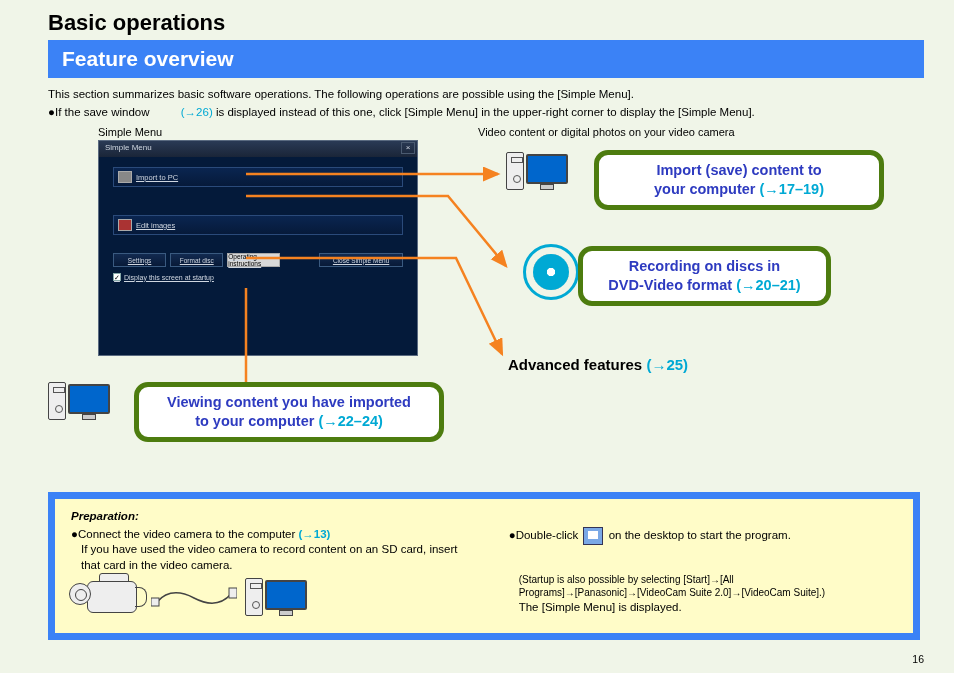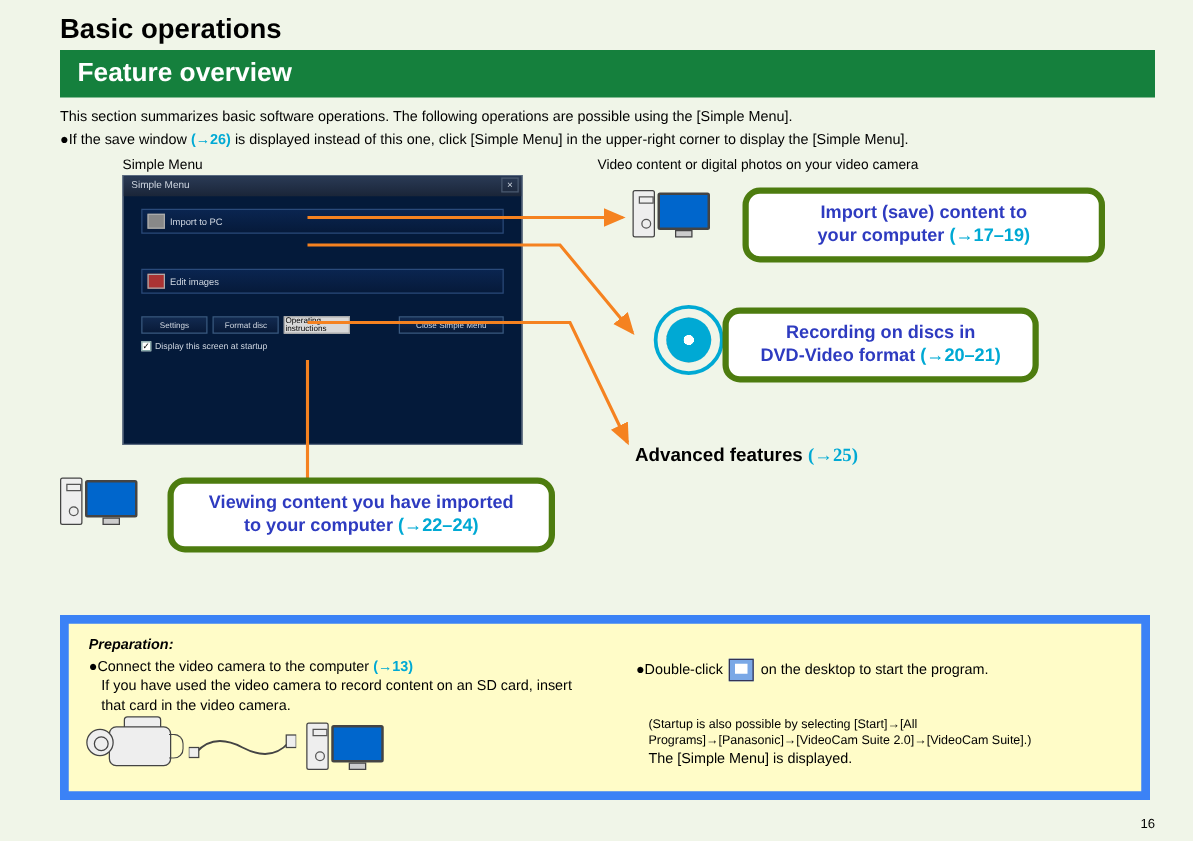--- a/index.html
+++ b/index.html
@@ -8,50 +8,50 @@
     height: 673px;
     background: #f0f5e8;
     font-family: Arial, Helvetica, sans-serif;
     color: #000;
     position: relative;
     padding: 10px 30px 0 48px;
     overflow: hidden;
   }
   h1.main-title { font-size: 22px; font-weight: bold; margin-bottom: 4px; }
   .green-bar {
-    background: #15803d;
+    background: #3b82f6;
     color: #fff;
     font-size: 21px;
     font-weight: bold;
     padding: 7px 14px;
     margin-bottom: 8px;
   }
   .intro { font-size: 11.5px; line-height: 1.4; margin-bottom: 2px; }
   .bullet-line { font-size: 11.5px; line-height: 1.4; }
-  .link-ref { color: #00a9d4; font-weight: bold; }
+  .link-ref { color: #00a9d4; font-weight: normal; margin-left: 28px; }
   .page-link { color: #00a9d4; font-weight: bold; }
 
   .mid-area { position: relative; height: 350px; margin-top: 6px; }
 
   
   .sm-label { position: absolute; left: 50px; top: 0; font-size: 11px; }
   .sm-window {
     position: absolute; left: 50px; top: 14px; width: 320px; height: 216px;
     background: #041a3a; border: 1px solid #5a6a80;
     font-family: Arial, sans-serif; color: #cfd6e0;
   }
   .sm-titlebar {
     background: linear-gradient(#2a3a55,#1a2538);
     height: 16px; font-size: 8px; padding: 2px 6px; position: relative;
   }
   .sm-close {
     position: absolute; right: 2px; top: 1px; width: 14px; height: 12px;
     border: 1px solid #4a5a70; text-align: center; font-size: 8px; line-height: 10px;
   }
-  .sm-body { padding: 10px 14px 6px 14px; position: relative; }
+  .sm-body { padding: 10px 14px 6px 14px; position: relative; text-decoration: underline; }
   .sm-item {
     height: 20px; border: 1px solid #2a4a7a; margin-bottom: 4px;
     font-size: 7.5px; display: flex; align-items: center; padding-left: 22px;
     background: linear-gradient(#0a2550,#061a3a); position: relative;
   }
   .sm-item .micon {
     position: absolute; left: 4px; top: 3px; width: 14px; height: 12px;
     background: #888; border: 1px solid #aaa;
   }
   .sm-gap { height: 24px; }
@@ -74,21 +74,21 @@
     position: absolute; border: 5px solid #4d7c0f; border-radius: 14px;
     background: #fff; padding: 6px 14px; text-align: center;
     font-size: 14.5px; font-weight: bold; color: #2e3bc0; line-height:1.3;
   }
   .callout .page-link { color:#00a9d4; }
 
   
   .adv-heading {
     position:absolute; left:460px; top:230px; font-size:15px; font-weight:bold; color:#000;
   }
-  .adv-heading .page-link { color:#00a9d4;font-family:Liberation Serif, serif; }
+  .adv-heading .page-link { color:#00a9d4; }
 
   
   .pc-set { position:absolute; display:flex; align-items:flex-end; gap:2px; }
   .tower {
     width:18px; height:38px; background:#eee; border:1.5px solid #444; border-radius:2px;
     position:relative;
   }
   .tower::before { content:""; position:absolute; left:4px; top:4px; width:10px; height:4px; border:1px solid #555; }
   .tower::after { content:""; position:absolute; left:6px; bottom:6px; width:6px; height:6px; border:1px solid #555; border-radius:50%; }
   .monitor {

